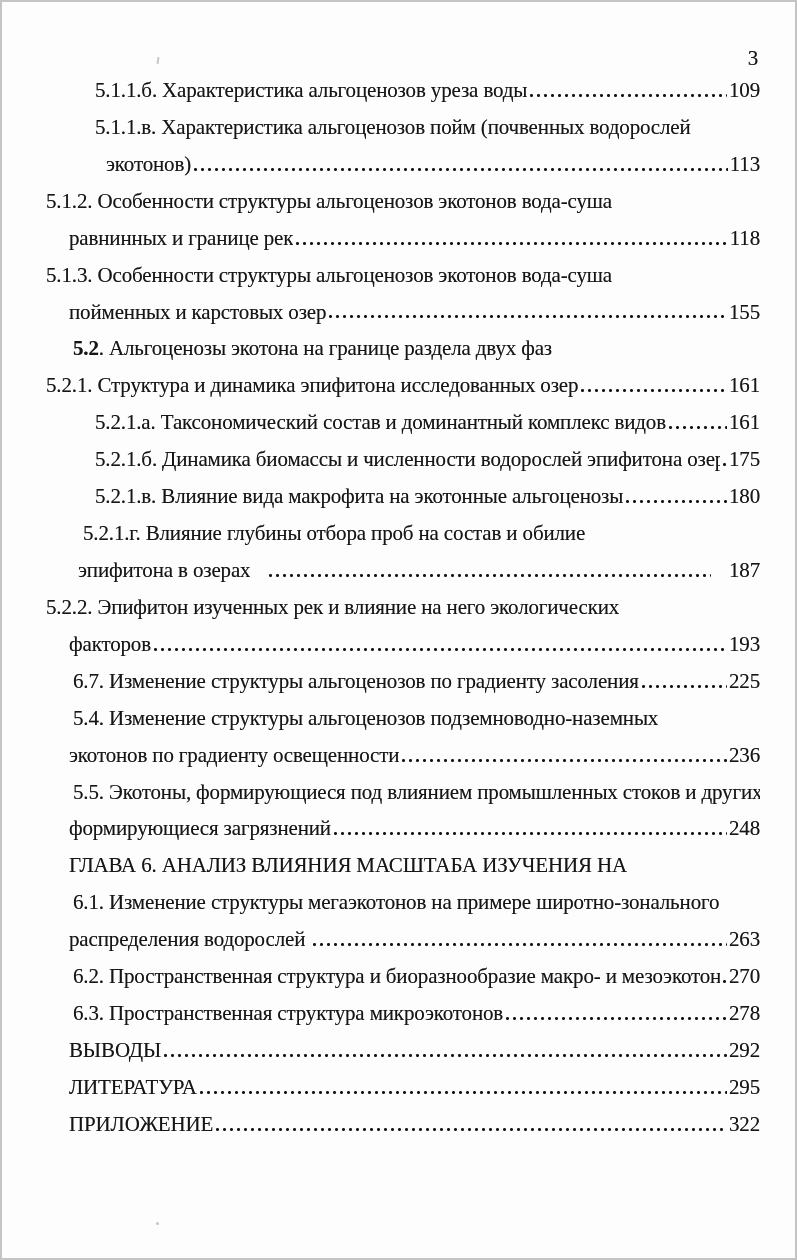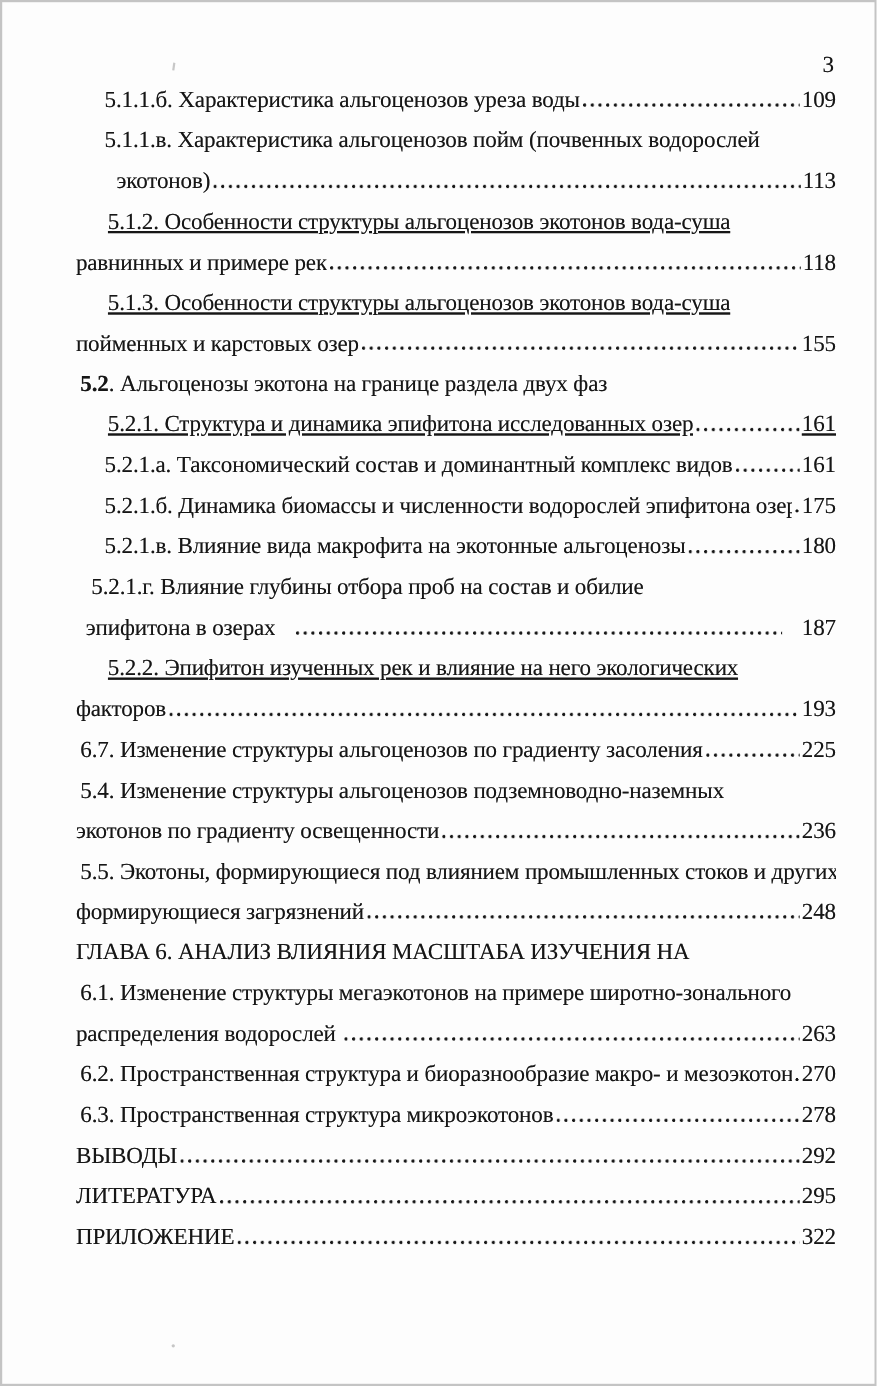--- a/index.html
+++ b/index.html
@@ -40,21 +40,21 @@
     flex:1 1 0;min-width:4px;
     align-self:flex-end;
     height:3px;margin:0 2px 12px 3px;
     background-image:radial-gradient(circle at 1.5px 1.5px, var(--ink) 1.25px, transparent 1.7px);
     background-size:7px 3px;background-repeat:repeat-x;
   }
   .pagenum{flex:0 0 auto;white-space:pre;}
   
   .ind-flush{padding-left:67px;}
   .ind-top  {padding-left:71px;}
-  .ind-l1   {padding-left:96px;text-decoration:underline;}
+  .ind-l1   {padding-left:44px;}
   .ind-l2   {padding-left:93px;}
   .ind-l2g  {padding-left:81px;}
   .ind-cont1{padding-left:104px;}
   .ind-cont2{padding-left:76px;gap:16px;}
   
   .speck-a{position:absolute;left:155px;top:55px;width:2px;height:7px;background:#9b9b9b;opacity:.55;transform:rotate(8deg);}
   .speck-b{position:absolute;left:154px;top:1220px;width:3px;height:3px;border-radius:50%;background:#8f8f8f;opacity:.5;}
 </style>
 </head>
 <body>
@@ -72,21 +72,21 @@
       </div>
       <div class="line ind-cont1">
         <span class="text">экотонов)</span>
         <span class="leader"></span>
         <span class="pagenum">113</span>
       </div>
       <div class="line ind-l1">
         <span class="text">5.1.2. Особенности структуры альгоценозов экотонов вода-суша</span>
       </div>
       <div class="line ind-flush">
-        <span class="text">равнинных и примере рек</span>
+        <span class="text">равнинных и границе рек</span>
         <span class="leader"></span>
         <span class="pagenum">118</span>
       </div>
       <div class="line ind-l1">
         <span class="text">5.1.3. Особенности структуры альгоценозов экотонов вода-суша</span>
       </div>
       <div class="line ind-flush">
         <span class="text">пойменных и карстовых озер</span>
         <span class="leader"></span>
         <span class="pagenum">155</span>

